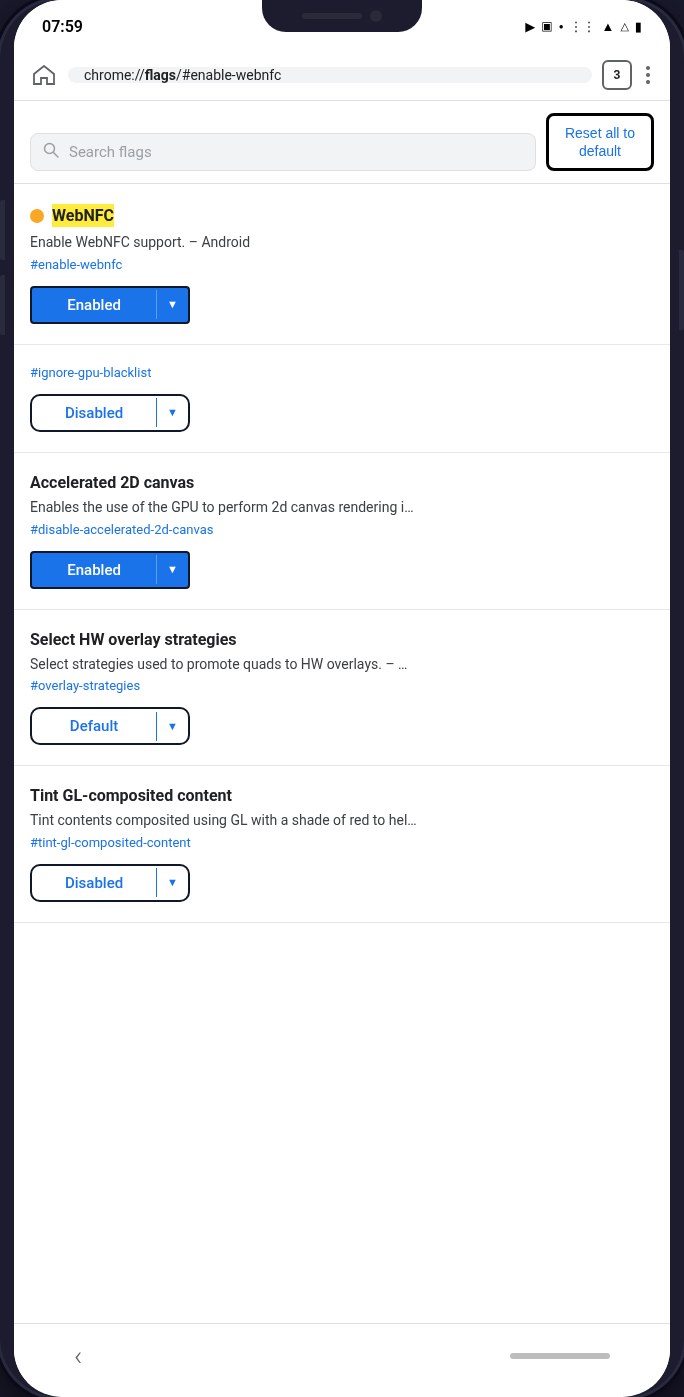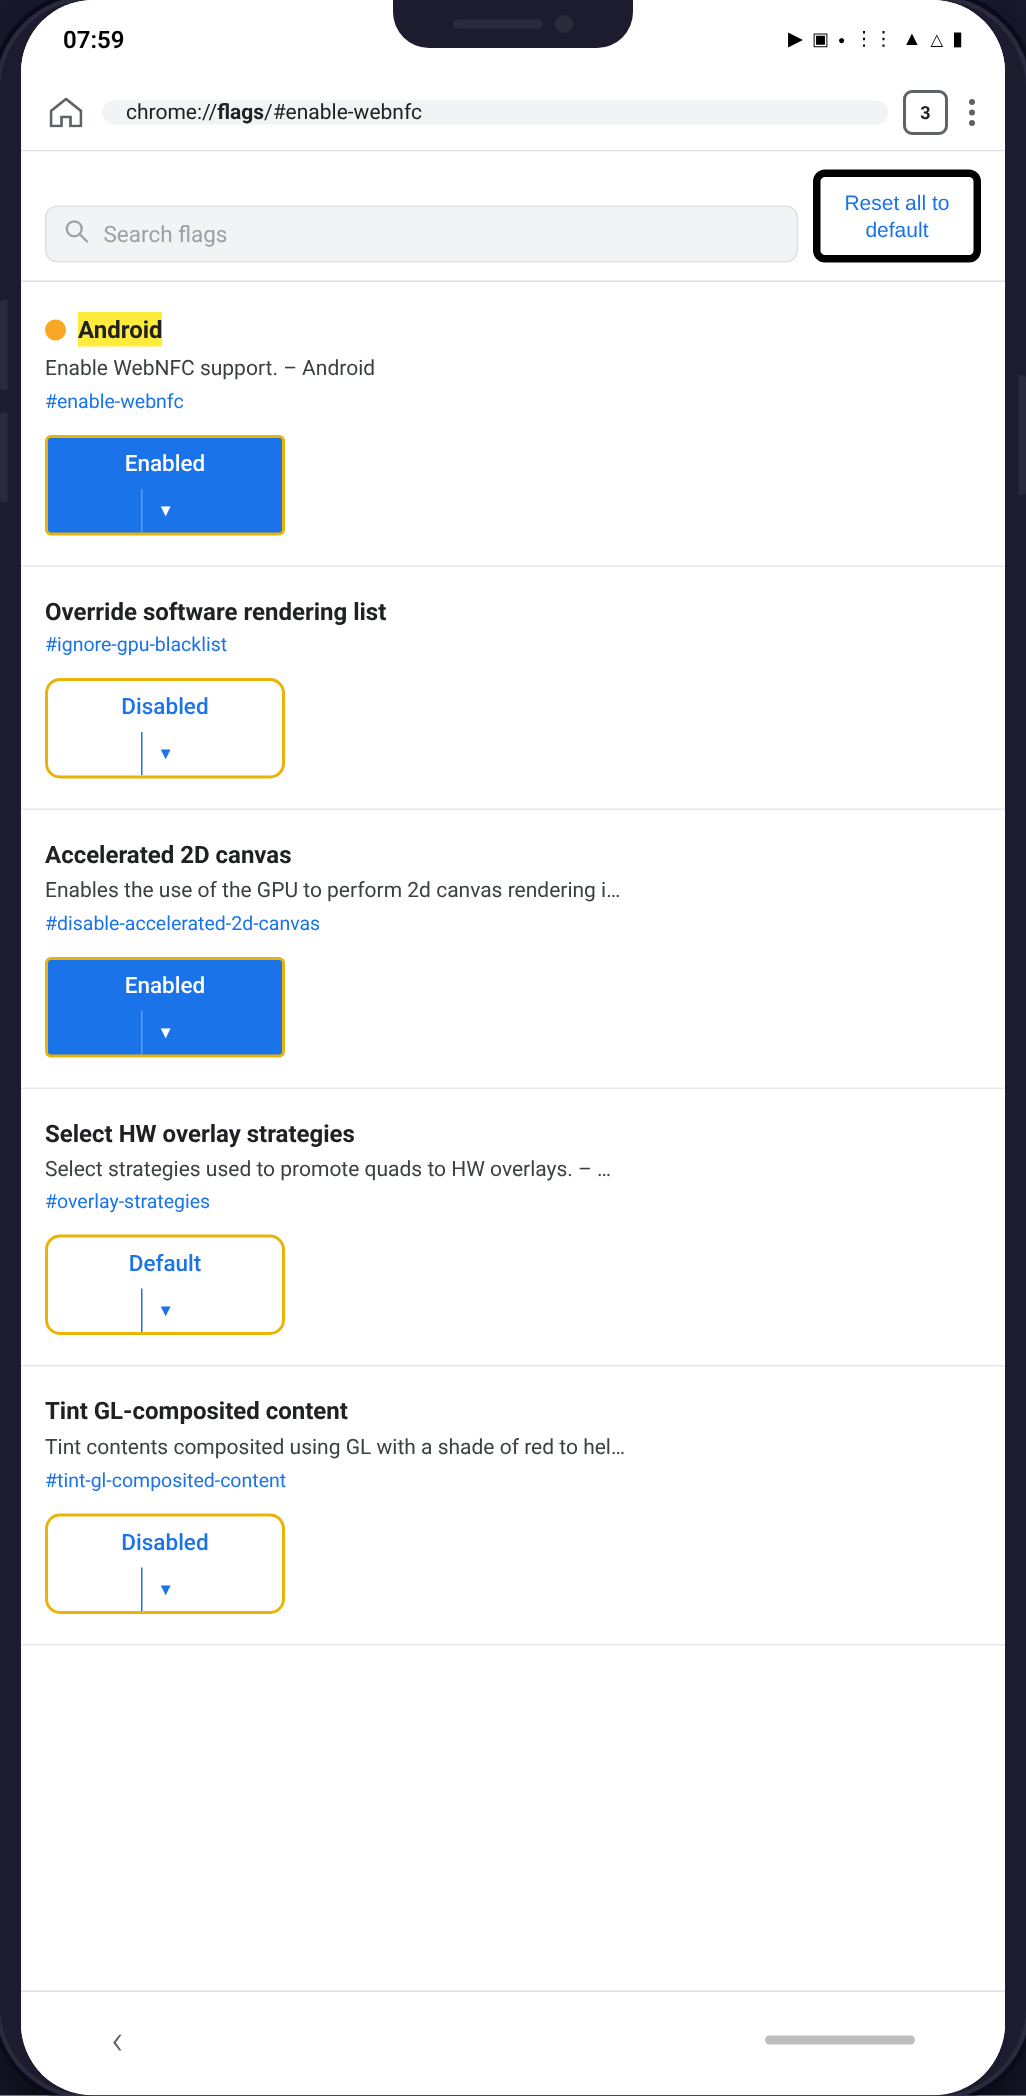--- a/index.html
+++ b/index.html
@@ -184,21 +184,21 @@
       font-size: 16px;
     }
 
     .search-placeholder {
       font-size: 15px;
       color: #9aa0a6;
     }
 
     .reset-button {
       background: #fff;
-      border: 5px solid #000000;
+      border: 3px solid #000000;
       border-radius: 8px;
       padding: 8px 16px;
       color: #1a73e8;
       font-size: 14px;
       font-weight: 500;
       text-align: center;
       line-height: 1.3;
       cursor: pointer;
     }
 
@@ -249,25 +249,24 @@
     .flag-id {
       font-size: 13px;
       color: #1a73e8;
       margin-bottom: 14px;
       display: block;
     }
 
     .flag-select {
       display: inline-flex;
       align-items: center;
-      border: 2px solid #eab308;
+      border: 2px solid #0f172a;
       border-radius: 4px;
       overflow: hidden;
       min-width: 160px;
-      flex-direction: column;
     }
 
     .flag-select.enabled {
       background: #1a73e8;
     }
 
     .flag-select.disabled,
     .flag-select.default {
       background: #fff;
       border-radius: 10px;
@@ -427,34 +426,31 @@
         <span class="search-placeholder">Search flags</span>
       </div>
       <button class="reset-button">Reset all to<br>default</button>
     </div>
 
     <div class="flags-list" style="height: calc(100% - 52px - 72px - 70px - 64px); overflow-y: auto;">
 
       <div class="flag-item">
         <div class="flag-title-row">
           <div class="yellow-dot"></div>
-          <span class="flag-title flag-highlight">Android</span>
+          <span class="flag-title flag-highlight">WebNFC</span>
         </div>
         <p class="flag-description">Enable WebNFC support. – Android</p>
         <a class="flag-id">#enable-webnfc</a>
         <div class="flag-select enabled">
           <span class="flag-select-label">Enabled</span>
           <span class="flag-select-arrow">▼</span>
         </div>
       </div>
 
       <div class="flag-item">
-        <div class="flag-title-row">
-          <span class="flag-title">Override software rendering list</span>
-        </div>
         <a class="flag-id">#ignore-gpu-blacklist</a>
         <div class="flag-select disabled">
           <span class="flag-select-label">Disabled</span>
           <span class="flag-select-arrow">▼</span>
         </div>
       </div>
 
       <div class="flag-item">
         <div class="flag-title-row">
           <span class="flag-title">Accelerated 2D canvas</span>

